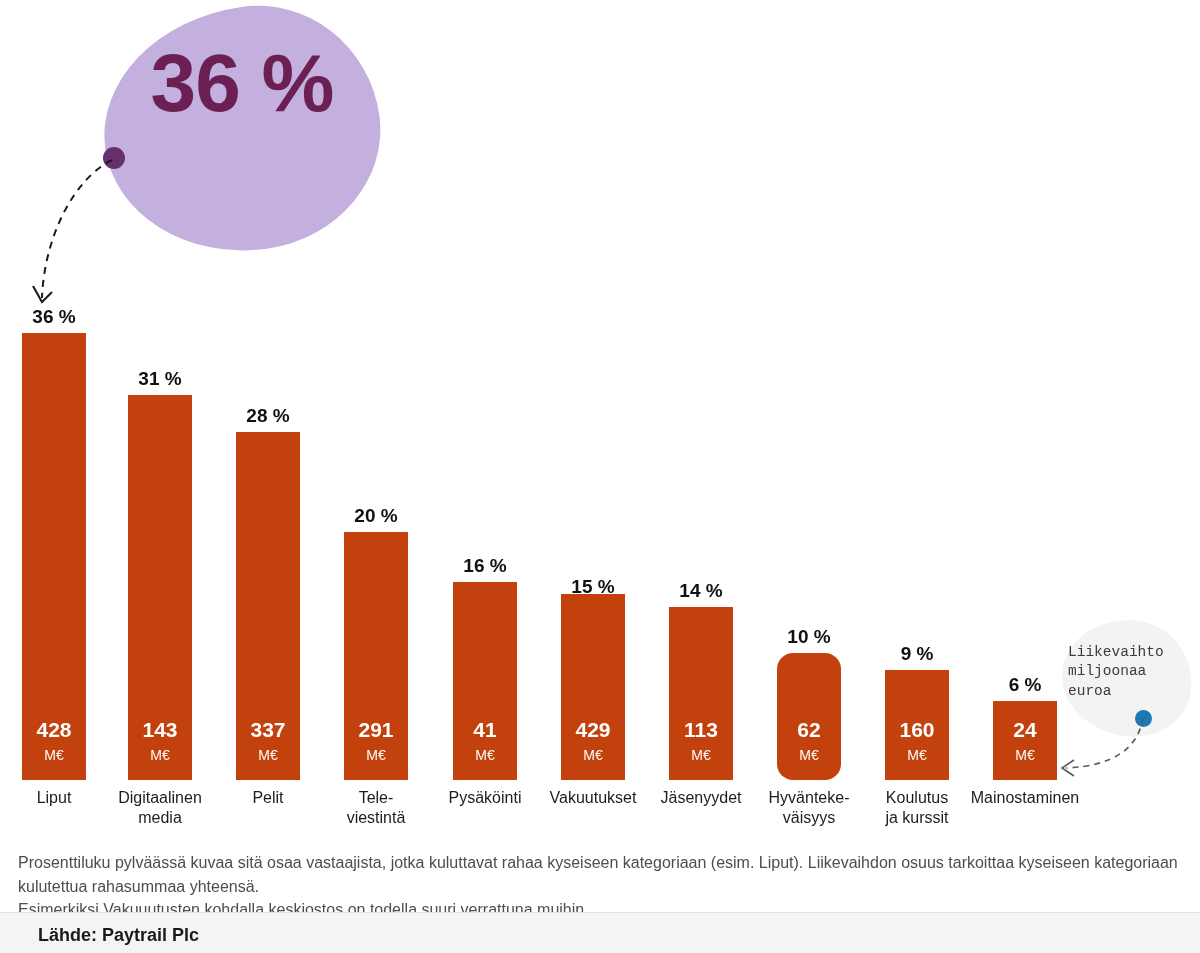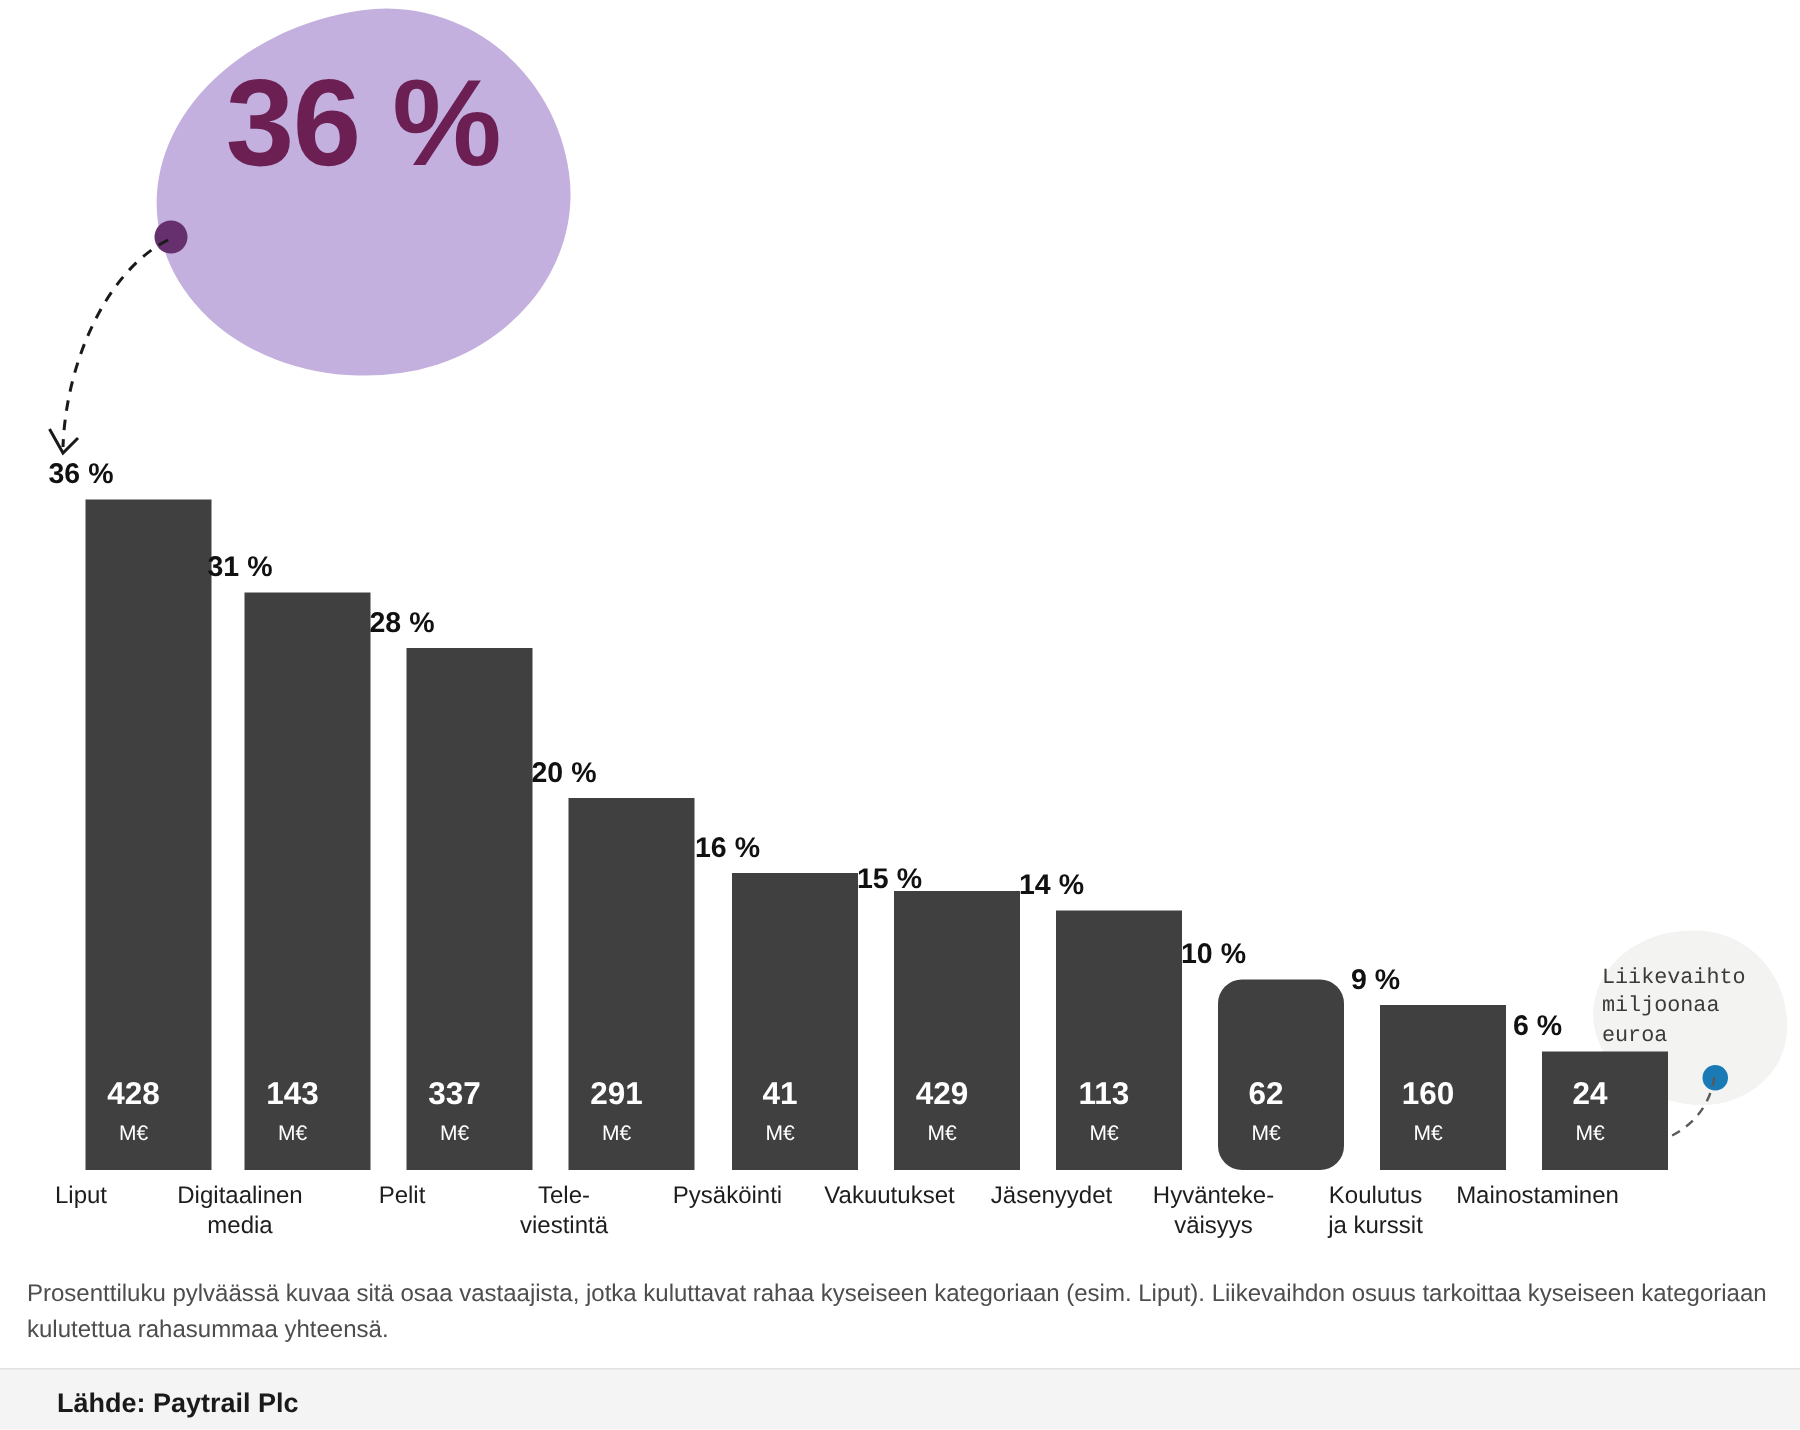--- a/index.html
+++ b/index.html
@@ -132,23 +132,22 @@
     text-align: center;
     font-size: 19px;
     font-weight: bold;
     color: #111111;
     letter-spacing: 0px;
   }
   .bar-rect {
     position: absolute;
     left: 0;
     bottom: 0;
-    width: 84px;
-    background: #404040;
-    margin-left: 35px;
+    width: 64px;
+    background: #c2410c;
   }
   .bar-value {
     position: absolute;
     left: 0;
     bottom: 38px;
     width: 64px;
     text-align: center;
     font-size: 21px;
     font-weight: bold;
     color: #ffffff;
@@ -318,16 +317,17 @@
       <div class="bar-value">24</div>
       <div class="bar-unit">M€</div>
     </div>
     <div class="bar-cat">Mainostaminen</div>
   </div>
 
 </div>
 
 <div id="footnote">
   <div>Prosenttiluku pylväässä kuvaa sitä osaa vastaajista, jotka kuluttavat rahaa kyseiseen kategoriaan (esim. Liput). Liikevaihdon osuus tarkoittaa kyseiseen kategoriaan kulutettua rahasummaa yhteensä.</div>
+  <div>Esimerkiksi Vakuuutusten kohdalla keskiostos on todella suuri verrattuna muihin.</div>
 </div>
 
 <div id="source-band"></div>
 <div id="source-text">Lähde: Paytrail Plc</div>
 
 </body></html>

